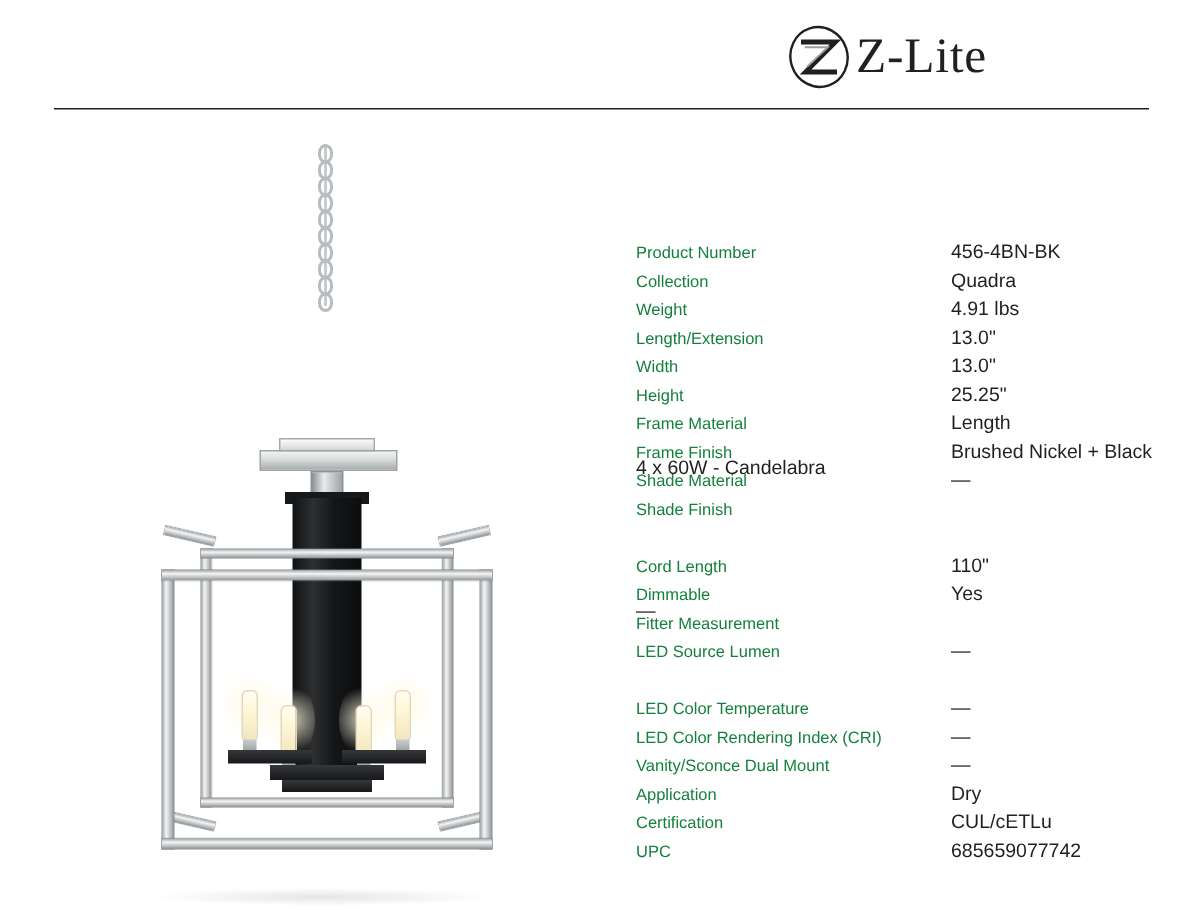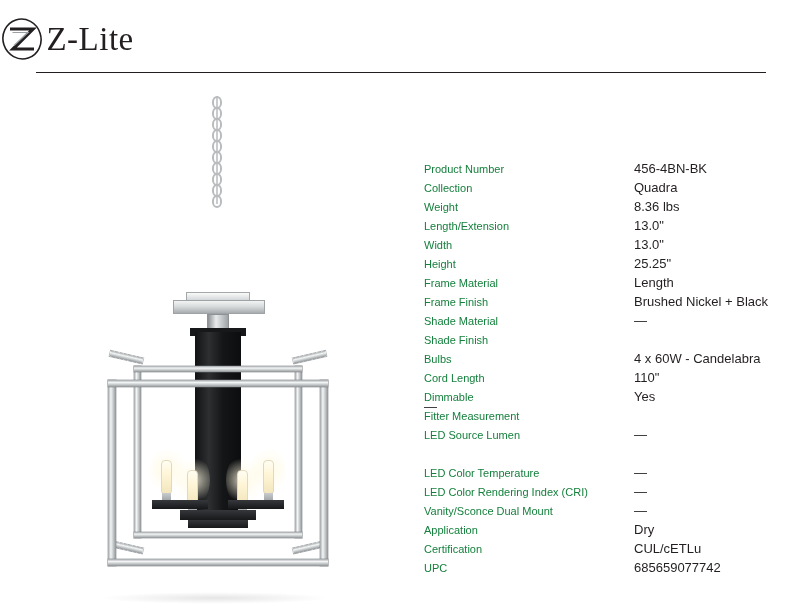--- a/index.html
+++ b/index.html
@@ -28,21 +28,21 @@
     top: 0;
     left: 0;
     width: 802px;
     height: 74px;
   }
   .brand {
     position: absolute;
     top: 16px;
     left: 0;
     width: 658px;
-    text-align: left;
+    text-align: right;
     height: 44px;
   }
   .brand-inner {
     display: inline-block;
     position: relative;
     height: 44px;
     line-height: 44px;
   }
   .brand-z {
     position: relative;
@@ -323,21 +323,21 @@
     <div class="spec-row">
       <div class="spec-label">Product Number</div>
       <div class="spec-value">456-4BN-BK</div>
     </div>
     <div class="spec-row">
       <div class="spec-label">Collection</div>
       <div class="spec-value">Quadra</div>
     </div>
     <div class="spec-row">
       <div class="spec-label">Weight</div>
-      <div class="spec-value">8.36 lbs</div>
+      <div class="spec-value">4.91 lbs</div>
     </div>
     <div class="spec-row">
       <div class="spec-label">Length/Extension</div>
       <div class="spec-value">13.0"</div>
     </div>
     <div class="spec-row">
       <div class="spec-label">Width</div>
       <div class="spec-value">13.0"</div>
     </div>
     <div class="spec-row">
@@ -354,21 +354,20 @@
     </div>
     <div class="spec-row">
       <div class="spec-label">Shade Material</div>
       <div class="spec-value">—</div>
     </div>
     <div class="spec-row">
       <div class="spec-label">Shade Finish</div>
       <div class="spec-value"></div>
     </div>
     <div class="spec-row">
-      <div class="spec-label">Bulbs</div>
       <div class="spec-value">4 x 60W - Candelabra</div>
     </div>
     <div class="spec-row">
       <div class="spec-label">Cord Length</div>
       <div class="spec-value">110"</div>
     </div>
     <div class="spec-row">
       <div class="spec-label">Dimmable</div>
       <div class="spec-value">Yes</div>
     </div>

